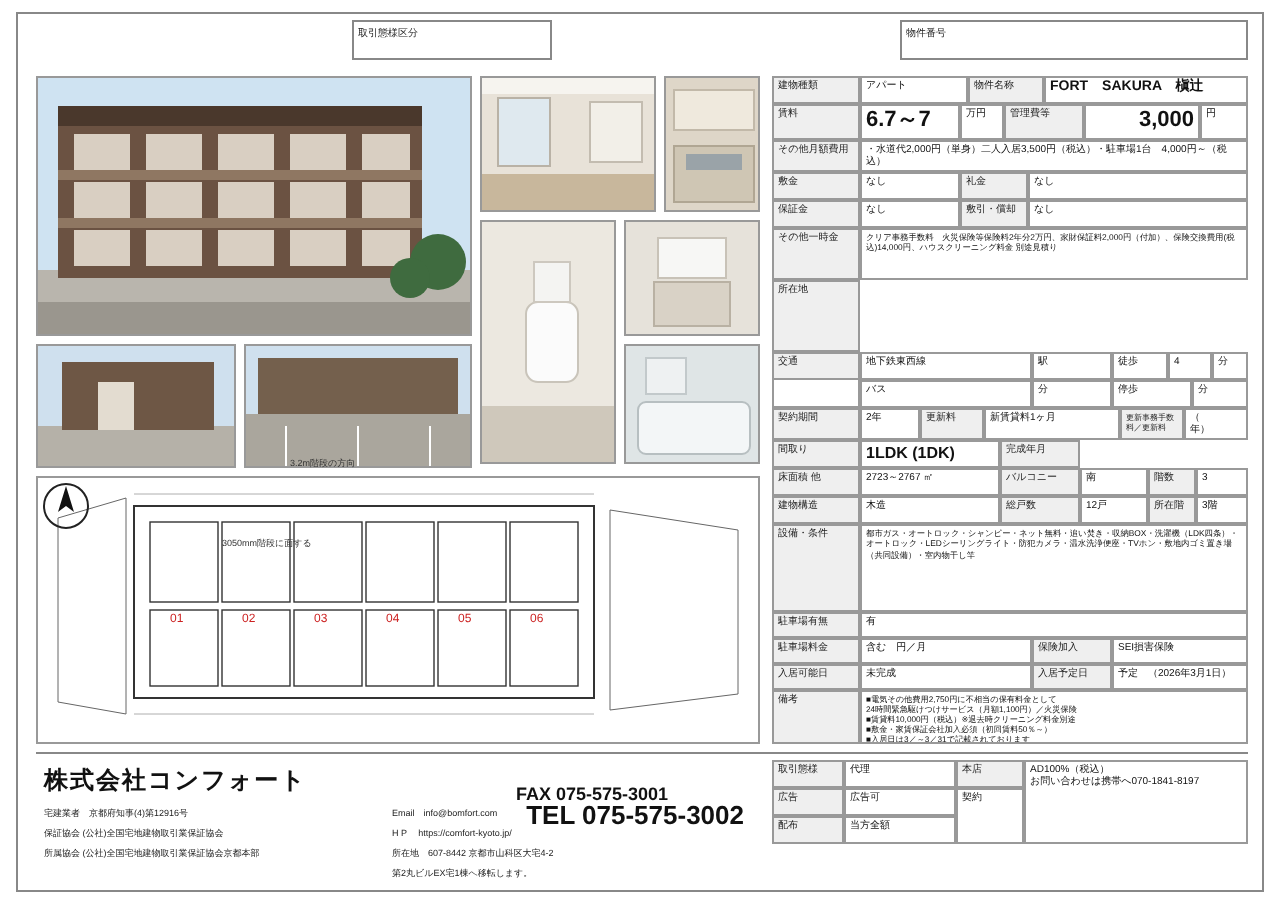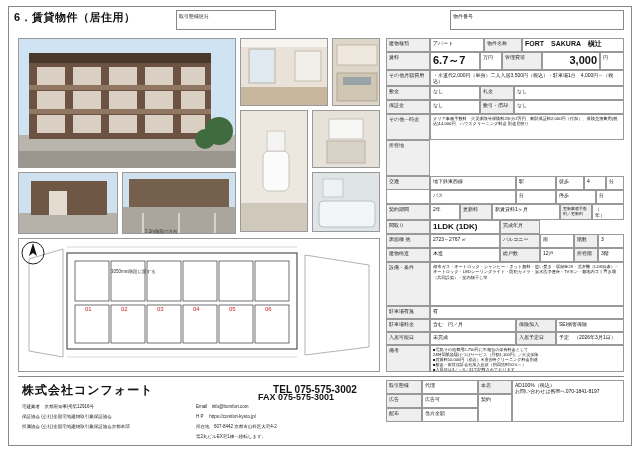--- a/index.html
+++ b/index.html
@@ -26,31 +26,30 @@
   .rt{position:absolute;left:386px;top:38px;width:238px;height:334px;}
   .cell{position:absolute;box-sizing:border-box;border:0.5px solid #999;font-size:5px;padding:1px 2px;overflow:hidden;line-height:1.25;}
   .lab{background:#efefef;color:#222;}
   .big{font-size:11px;font-weight:bold;}
   .mid{font-size:8px;font-weight:bold;}
   .addr{font-size:8px;font-weight:bold;}
   
   .bottom{position:absolute;left:18px;top:376px;width:606px;height:62px;border-top:1px solid #888;}
   .company{position:absolute;left:22px;top:382px;font-size:12px;font-weight:bold;letter-spacing:1px;}
   .cinfo{position:absolute;left:22px;top:402px;font-size:4.5px;line-height:1.5;color:#222;}
-  .tel{position:absolute;left:258px;top:384px;font-size:10px;font-weight:bold;text-align:center;width:114px;}
+  .tel{position:absolute;left:258px;top:400px;font-size:13px;font-weight:bold;text-align:right;width:114px;}
   .fax{position:absolute;left:258px;top:392px;font-size:9px;font-weight:bold;text-align:left;width:114px;}
   .compass{position:absolute;left:20px;top:240px;width:26px;height:26px;}
 </style>
 </head>
 <body>
 
 <div class="page">
   <div class="frame"></div>
 
-  <div class="title">6．賃貸物件（居住用）</div>
 
   <div class="hdr-box" style="left:176px;top:10px;width:100px;height:20px;">
     <div class="hdr-label">取引態様区分</div>
   </div>
   <div class="hdr-box" style="left:450px;top:10px;width:174px;height:20px;">
     <div class="hdr-label">物件番号</div>
   </div>
 
   <div class="photo ph-build">
     <svg width="218" height="130" viewBox="0 0 218 130">

